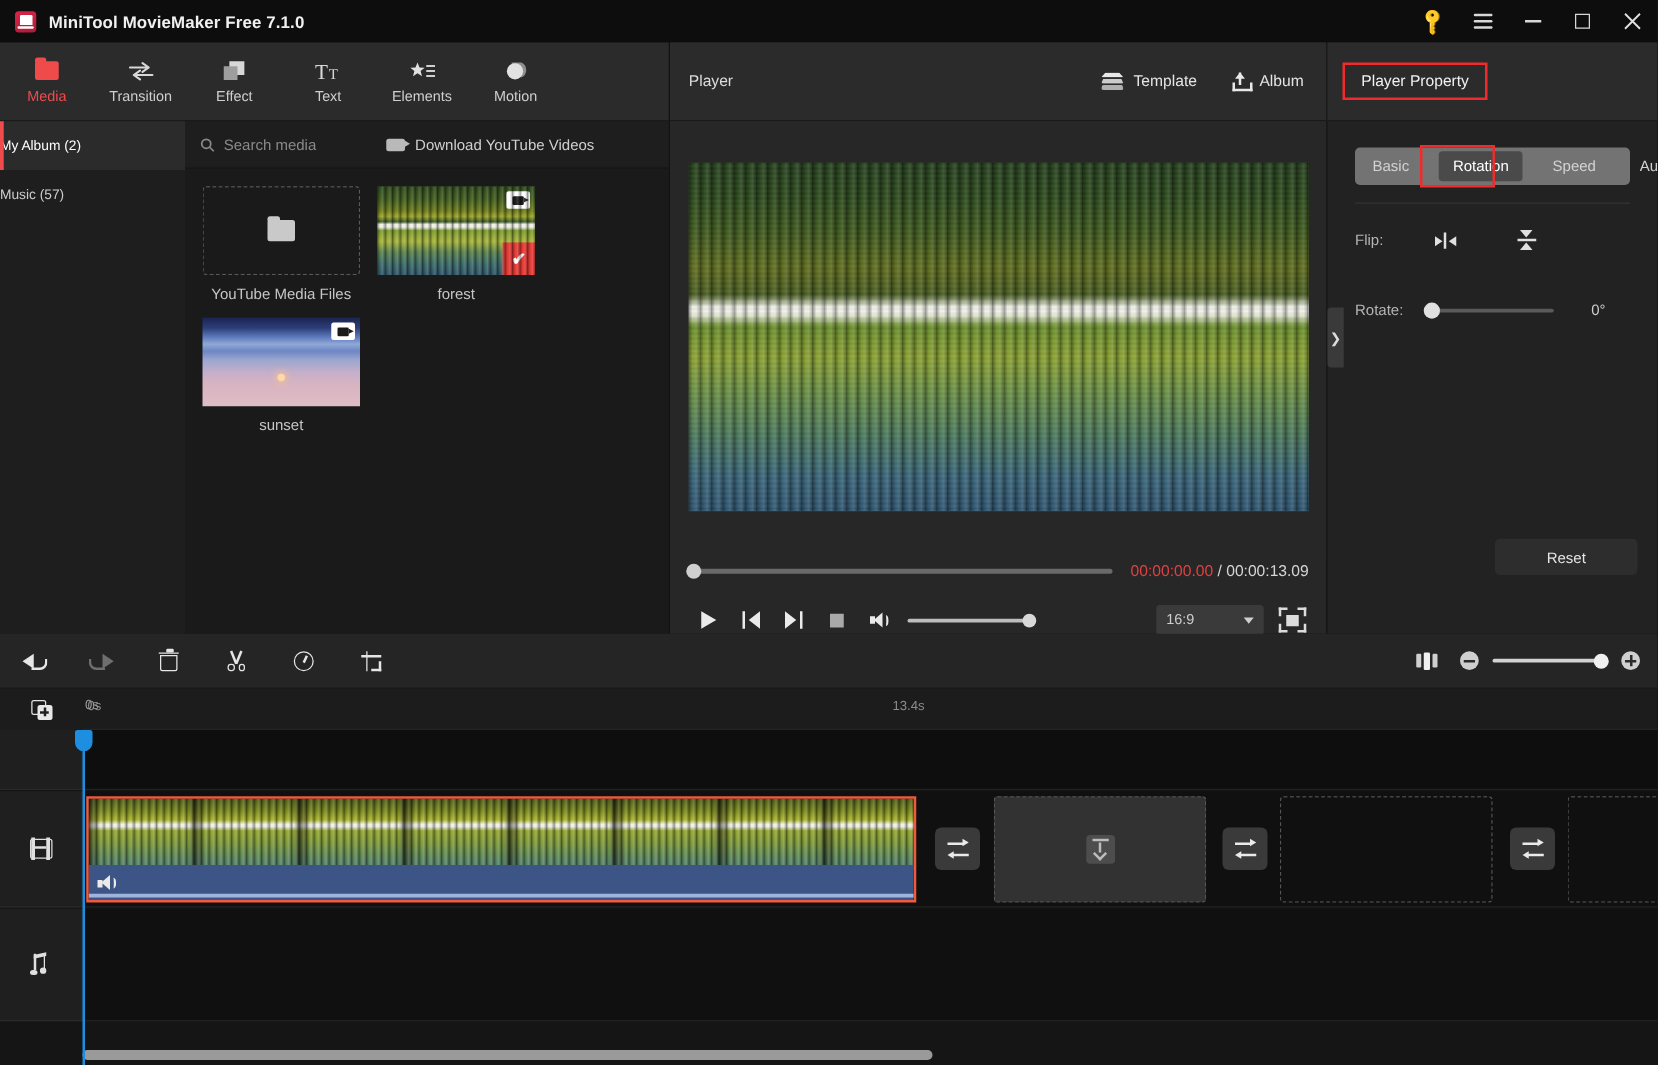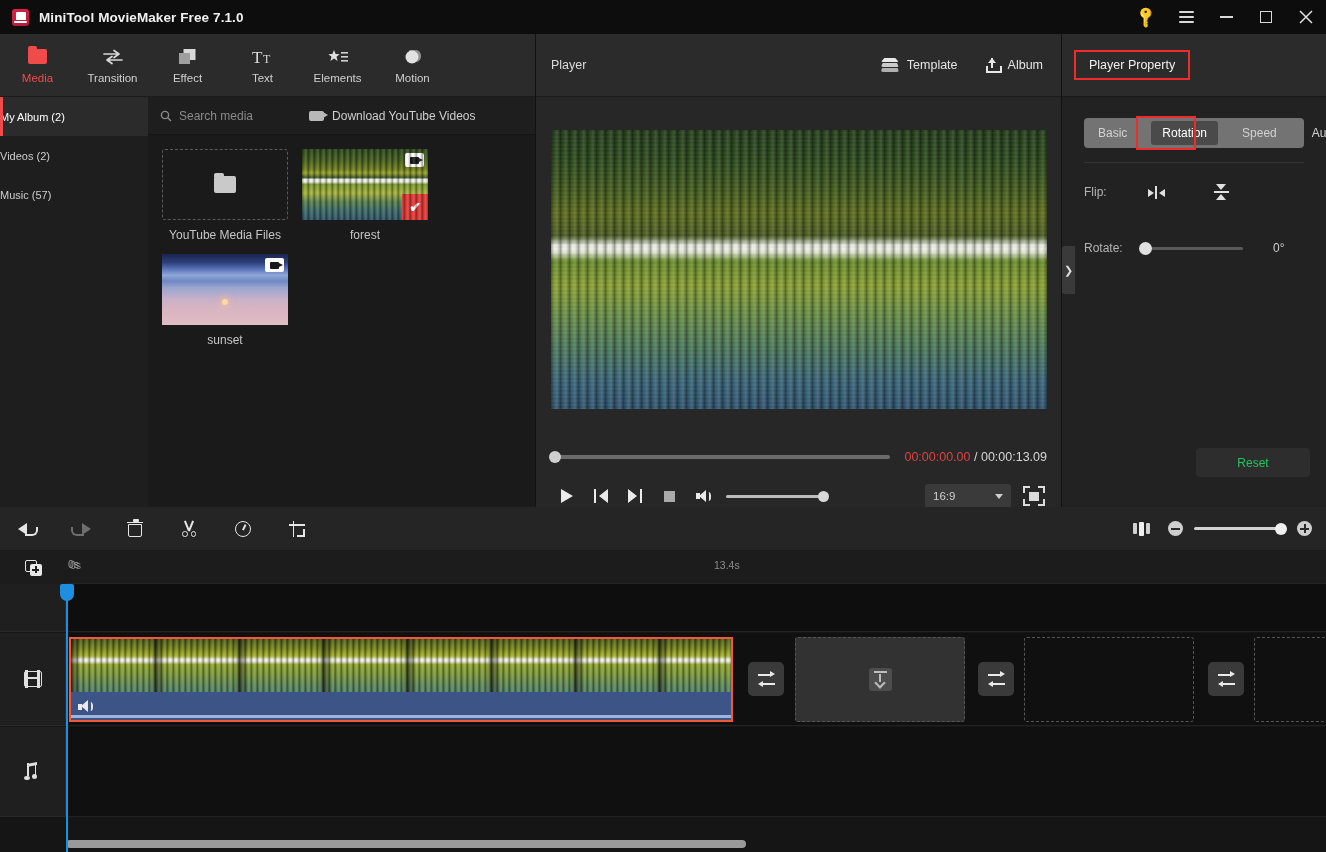--- a/index.html
+++ b/index.html
@@ -299,23 +299,23 @@
   .flipv { position:relative; width:13px; height:16px; display:block; }
   .flipv::before { content:""; position:absolute; left:1.5px; top:0; width:0;height:0;
     border-top:6px solid #e0e0e0; border-left:5px solid transparent;border-right:5px solid transparent;}
   .flipv::after { content:""; position:absolute; left:1.5px; bottom:0; width:0;height:0;
     border-bottom:6px solid #e0e0e0; border-left:5px solid transparent;border-right:5px solid transparent;}
   .flipv em { position:absolute; left:-1px; top:7px; width:15px; height:1.7px; background:#e0e0e0;}
   .slider-track { width: 98px; height: 3px; background:#5a5a5a; border-radius:2px; position:relative; margin-left: 4px;}
   .slider-knob { position:absolute; left:-6px; top:-5px; width:13px;height:13px;border-radius:50%;background:#e0e0e0;cursor:pointer;}
   .deg { margin-left: 30px; font-size: 12px; color:#cfcfcf; }
   .reset-btn {
-    position:absolute; left: 134px; top: 414px; width: 114px; height: 29px;
+    position:absolute; left: 134px; top: 397px; width: 114px; height: 29px;
     background:#2d2d2d; border-radius:4px; display:flex; align-items:center; justify-content:center;
-    font-size:12px; color:#22c55e; cursor:default;
+    font-size:12px; color:#e5e5e5; cursor:default;
   }
 
   
   .tl-toolbar {
     position:absolute; left:0; top:507px; width:1326px; height:44px; background:#252525;
     display:flex; align-items:center; border-bottom:1px solid #1a1a1a;
   }
   .tlb { width: 54px; height: 44px; display:flex; align-items:center; justify-content:center; cursor:pointer;}
   .undo-ico, .redo-ico { width: 19px; height: 15px; position:relative; display:block;}
   .undo-ico::before {
@@ -548,23 +548,20 @@
       <span>Motion</span>
     </div>
   </div>
 
   <div class="library">
     <div class="lib-side">
       <div class="lib-item active">
         <span>My Album (2)</span>
       </div>
       <div class="lib-item">
-        <span>Videos (2)</span>
-      </div>
-      <div class="lib-item">
         <span>Music (57)</span>
       </div>
     </div>
     <div class="lib-main">
       <div class="lib-topbar">
         <div class="search-box">
           <svg width="12" height="12" viewBox="0 0 12 12">
             <circle cx="5" cy="5" r="3.6" stroke="#8a8a8a" stroke-width="1.4" fill="none"></circle>
             <path d="M7.8 7.8 L11 11" stroke="#8a8a8a" stroke-width="1.4"></path>
           </svg>

